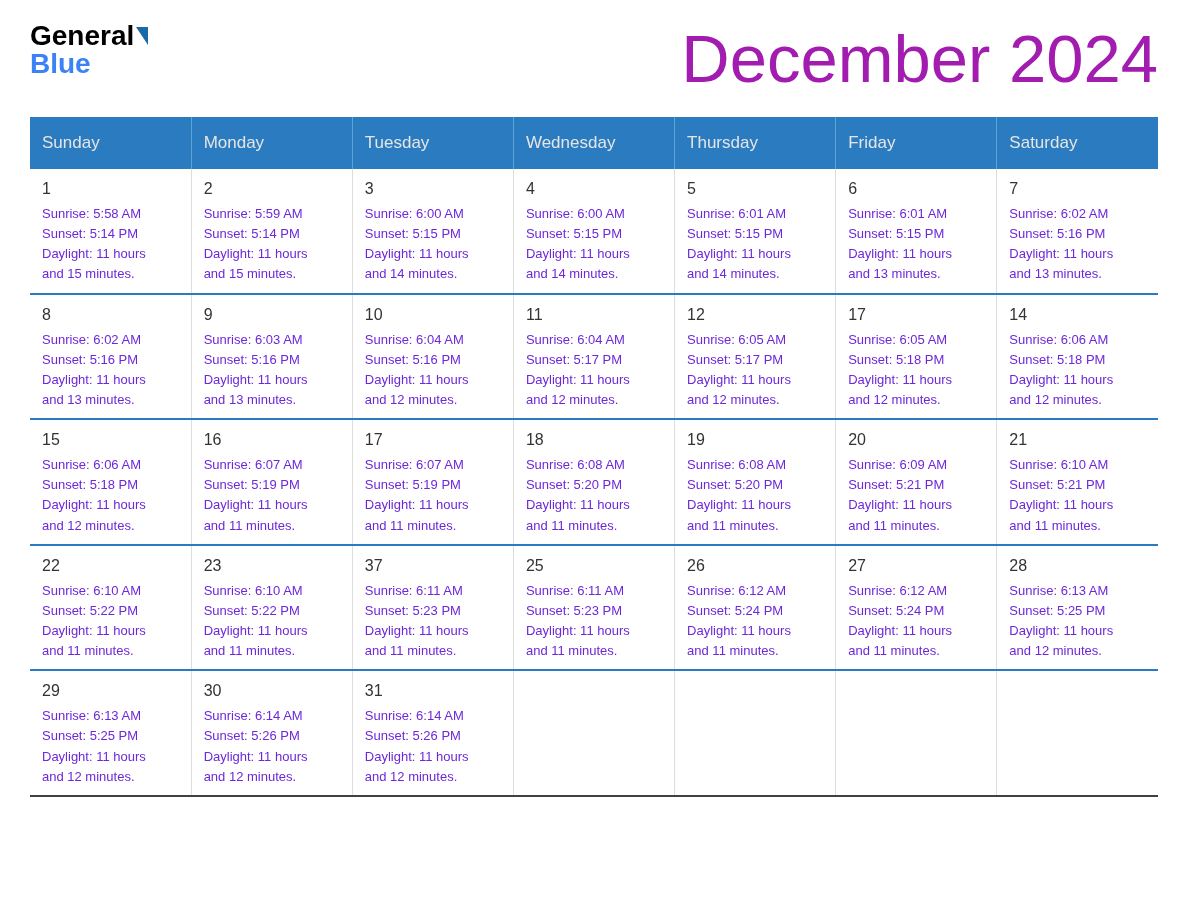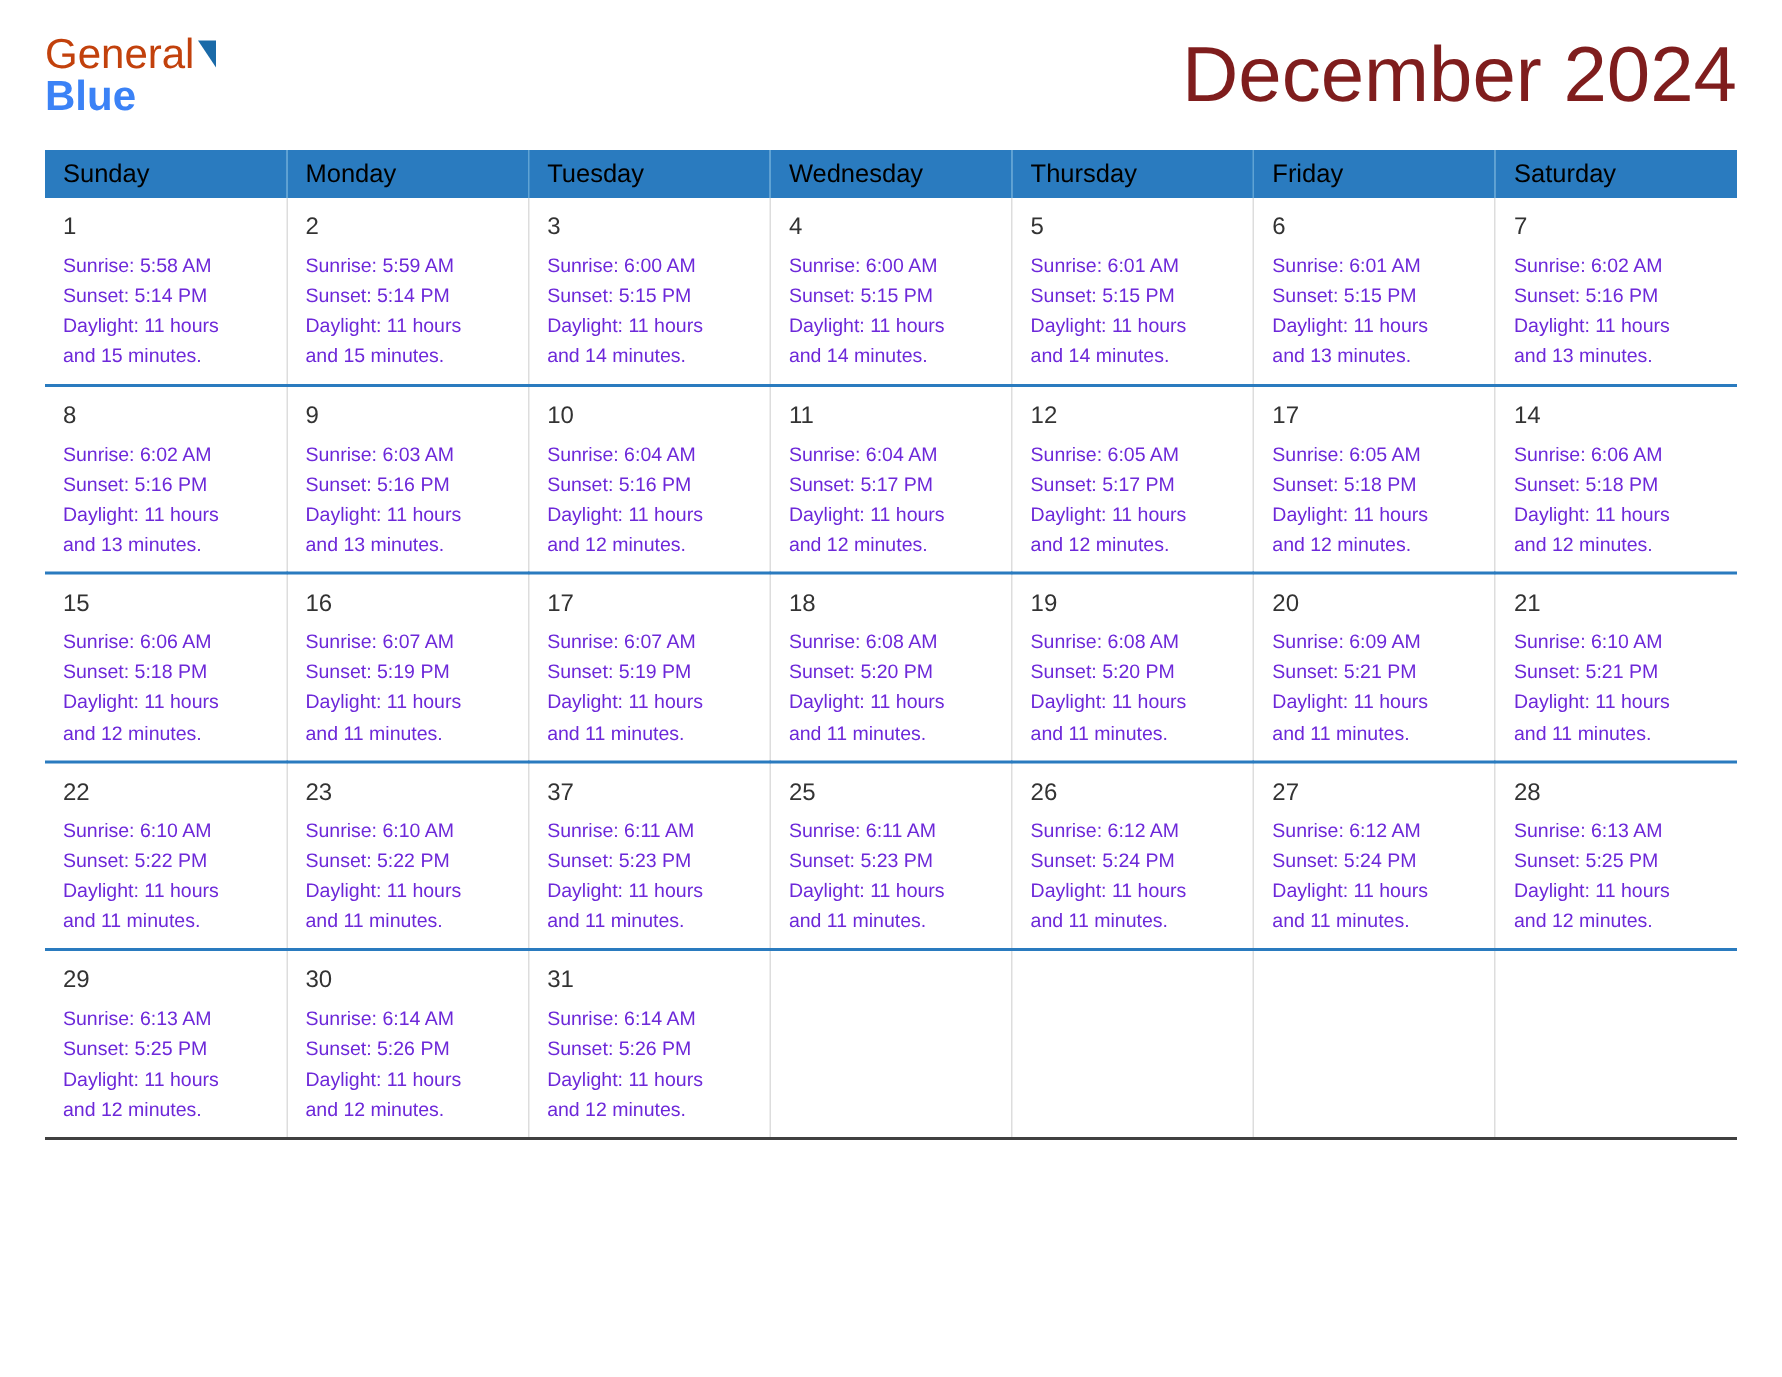--- a/index.html
+++ b/index.html
@@ -15,22 +15,22 @@
       align-items: flex-start;
       margin-bottom: 20px;
     }
     .logo {
       display: flex;
       flex-direction: column;
       align-items: flex-start;
     }
     .logo-text-general {
       font-size: 28px;
-      font-weight: normal;
-      color: #c2410c;
+      font-weight: bold;
+      color: #000000;
       display: flex;
       align-items: center;
     }
     .logo-arrow {
       display: inline-block;
       width: 0;
       height: 0;
       border-left: 12px solid transparent;
       border-right: 0px solid transparent;
       border-top: 18px solid #1a6aa8;
@@ -40,41 +40,41 @@
     .logo-blue {
       color: #3b82f6;
       font-size: 28px;
       font-weight: bold;
       margin-top: -4px;
     }
     .title-block {
       text-align: right;
     }
     .month-year {
-      font-size: 52px;
+      font-size: 67px;
       font-weight: normal;
-      color: #7f1d1d;
+      color: #a21caf;
     }
     .location {
       font-size: 22px;
       color: #555;
       margin-top: 4px;
     }
     table {
       width: 100%;
       border-collapse: collapse;
     }
     thead tr {
       background-color: #2a7bbf;
     }
     thead th {
-      color: #000000;
+      color: #e5e5e5;
       font-size: 17px;
       font-weight: normal;
-      padding: 6px 12px;
+      padding: 16px 12px;
       text-align: left;
       border-right: 1px solid #5fa3d4;
       margin-top: 19px;
     }
     thead th:last-child {
       border-right: none;
     }
     tbody tr {
       border-bottom: 2px solid #2a7bbf;
     }

